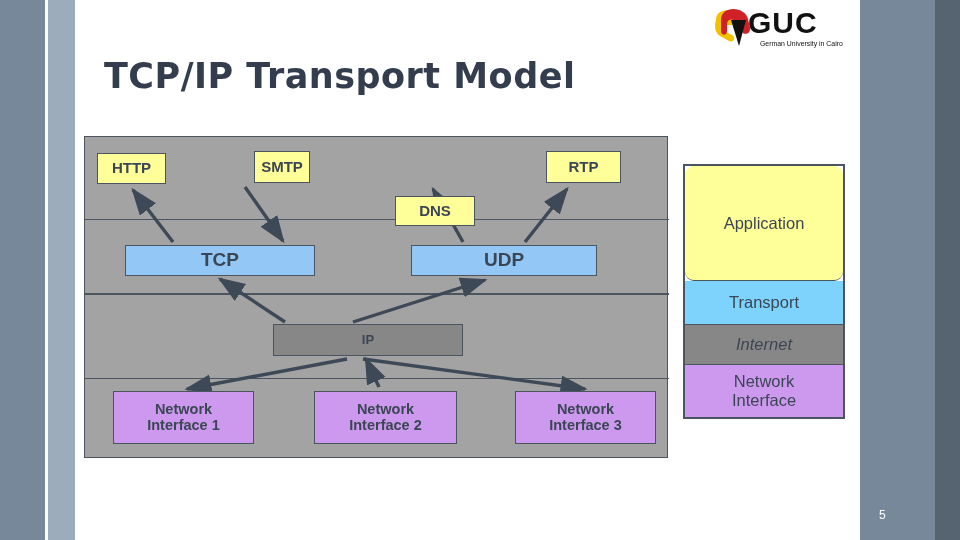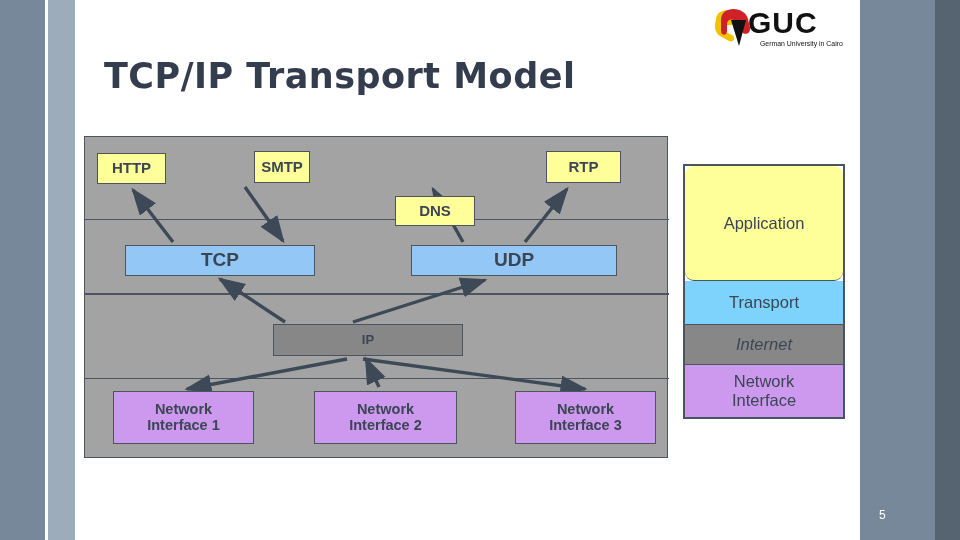--- a/index.html
+++ b/index.html
@@ -109,21 +109,21 @@
   .app-box { background: #ffff99; font-size: 15px; }
   .tr-box  { background: #93c7f5; font-size: 19px; }
   .ip-box  { background: #878787; font-size: 13px; }
   .ni-box  { background: #cc99ee; font-size: 14.5px; }
 
   #box-http { left: 12px;  top: 16px;  width: 69px;  height: 31px; }
   #box-smtp { left: 169px; top: 14px;  width: 56px;  height: 32px; }
   #box-dns  { left: 310px; top: 15px;  width: 80px;  height: 30px; margin-top: 44px; }
   #box-rtp  { left: 461px; top: 14px;  width: 75px;  height: 32px; }
   #box-tcp  { left: 40px;  top: 108px; width: 190px; height: 31px; }
-  #box-udp  { left: 326px; top: 108px; width: 206px; height: 31px; }
+  #box-udp  { left: 326px; top: 108px; width: 186px; height: 31px; }
   #box-ip   { left: 188px; top: 187px; width: 190px; height: 32px; }
   #box-ni1  { left: 28px;  top: 254px; width: 141px; height: 53px; }
   #box-ni2  { left: 229px; top: 254px; width: 143px; height: 53px; }
   #box-ni3  { left: 430px; top: 254px; width: 141px; height: 53px; }
 
   
   #arrows {
     position: absolute;
     left: 0;
     top: 0;

